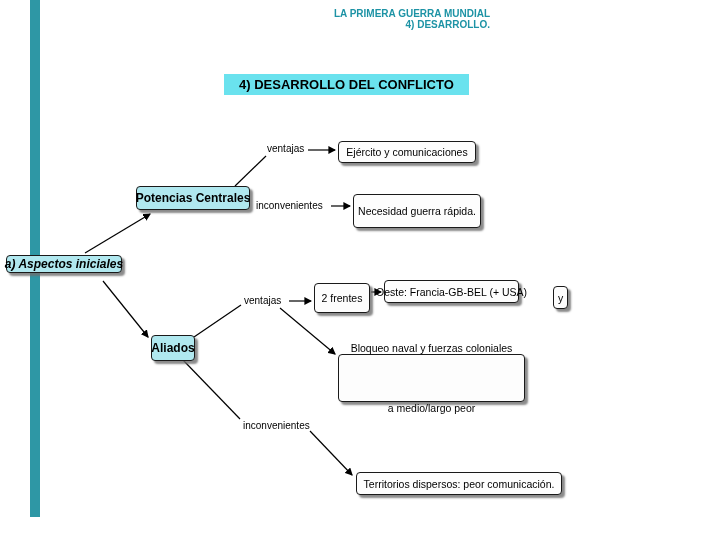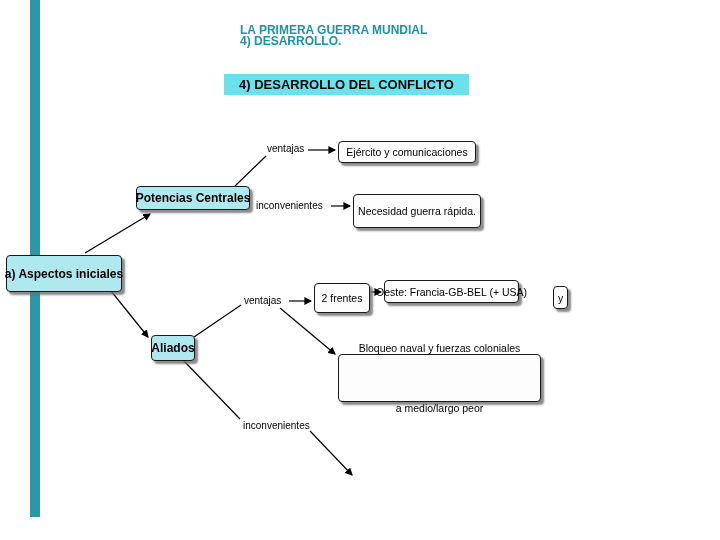--- a/index.html
+++ b/index.html
@@ -12,26 +12,25 @@
   }
   .side-bar{
     position:absolute;
     left:30px;top:0;
     width:10px;height:517px;
     background:#2e97a5;
   }
   .header{
     position:absolute;
     left:240px;top:8px;width:250px;
-    text-align:left;
+    text-align:right;
     color:#1d93a5;
-    font-size:12px;
+    font-size:10px;
     font-weight:bold;
     line-height:11px;
-    margin-top:17px;
   }
   .title{
     position:absolute;
     left:224px;top:74px;
     background:#6ae2ee;
     color:#000;
     font-size:13px;
     font-weight:bold;
     padding:3px 15px;
     white-space:nowrap;
@@ -114,33 +113,34 @@
     <line x1="331" y1="206" x2="350" y2="206" stroke="#000" stroke-width="1.2" marker-end="url(#arrow)"></line>
     <line x1="194" y1="337" x2="241" y2="305" stroke="#000" stroke-width="1.2"></line>
     <line x1="289" y1="301" x2="311" y2="301" stroke="#000" stroke-width="1.2" marker-end="url(#arrow)"></line>
     <line x1="371" y1="292" x2="381" y2="292" stroke="#000" stroke-width="1.2" marker-end="url(#arrow)"></line>
     <line x1="280" y1="308" x2="335" y2="354" stroke="#000" stroke-width="1.2" marker-end="url(#arrow)"></line>
     <line x1="183" y1="360" x2="240" y2="419" stroke="#000" stroke-width="1.2"></line>
     <line x1="310" y1="431" x2="352" y2="475" stroke="#000" stroke-width="1.2" marker-end="url(#arrow)"></line>
   </svg>
 
   <div class="cbox" style="left:136px;top:186px;width:114px;height:24px;">Potencias Centrales</div>
-  <div class="cbox" style="left:6px;top:255px;width:116px;height:37px;">a) Aspectos iniciales</div>
+  <div class="cbox" style="left:6px;top:255px;width:116px;height:18px;font-style:italic;">a) Aspectos iniciales</div>
   <div class="cbox" style="left:151px;top:335px;width:44px;height:26px;">Aliados</div>
 
   <div class="lbl" style="left:267px;top:143px;">ventajas</div>
   <div class="lbl" style="left:256px;top:200px;">inconvenientes</div>
   <div class="lbl" style="left:244px;top:295px;">ventajas</div>
   <div class="lbl" style="left:243px;top:420px;">inconvenientes</div>
 
   <div class="wbox" style="left:338px;top:141px;width:138px;height:22px;">Ejército y comunicaciones</div>
   <div class="wbox" style="left:353px;top:194px;width:128px;height:34px;">Necesidad guerra rápida.</div>
   <div class="wbox" style="left:314px;top:283px;width:56px;height:30px;">2 frentes</div>
   <div class="wbox" style="left:384px;top:280px;width:135px;height:23px;">Oeste: Francia-GB-BEL (+ USA)</div>
   <div class="wbox" style="left:553px;top:286px;width:15px;height:23px;">y</div>
 
-  <div class="wbox multiline" style="left:338px;top:354px;width:203px;height:48px;gap:45px;">
+  <div class="wbox multiline" style="left:338px;top:354px;width:187px;height:48px;gap:45px;">
     <div>Bloqueo naval y fuerzas coloniales</div>
     <div>a medio/largo peor</div>
   </div>
 
+  <div class="wbox" style="left:356px;top:472px;width:206px;height:23px;">Territorios dispersos: peor comunicación.</div>
 
 </div>
 
 </body></html>

